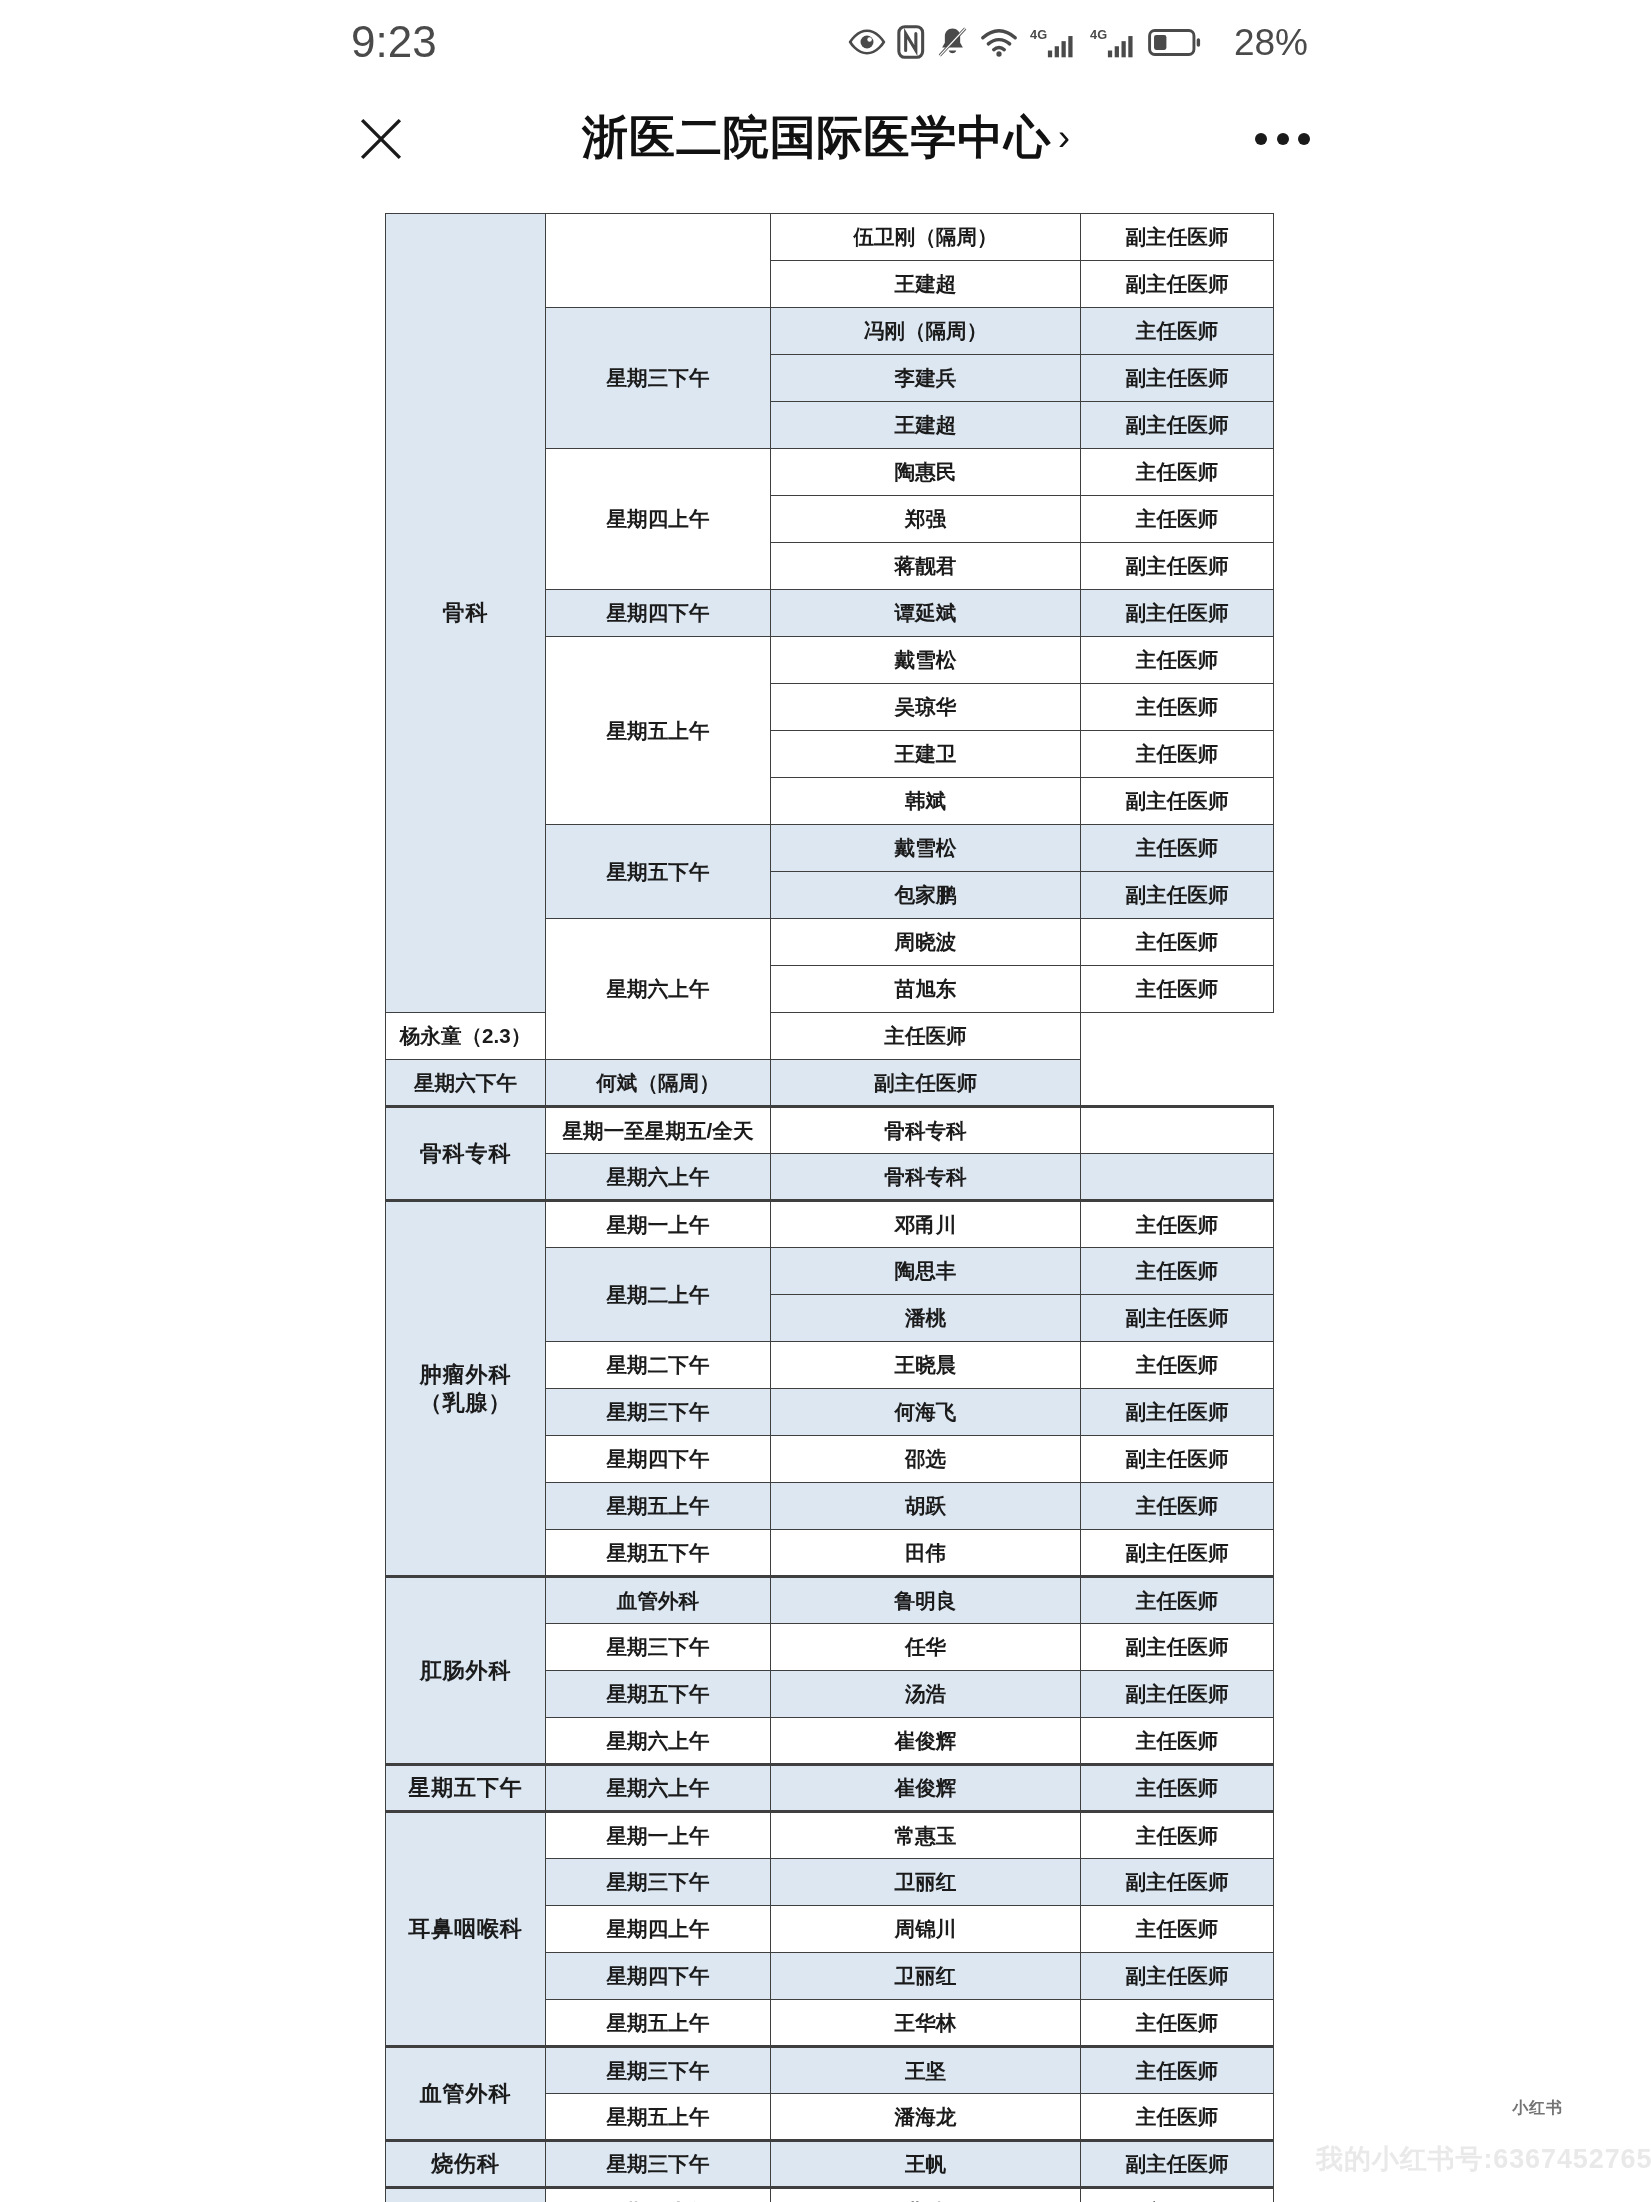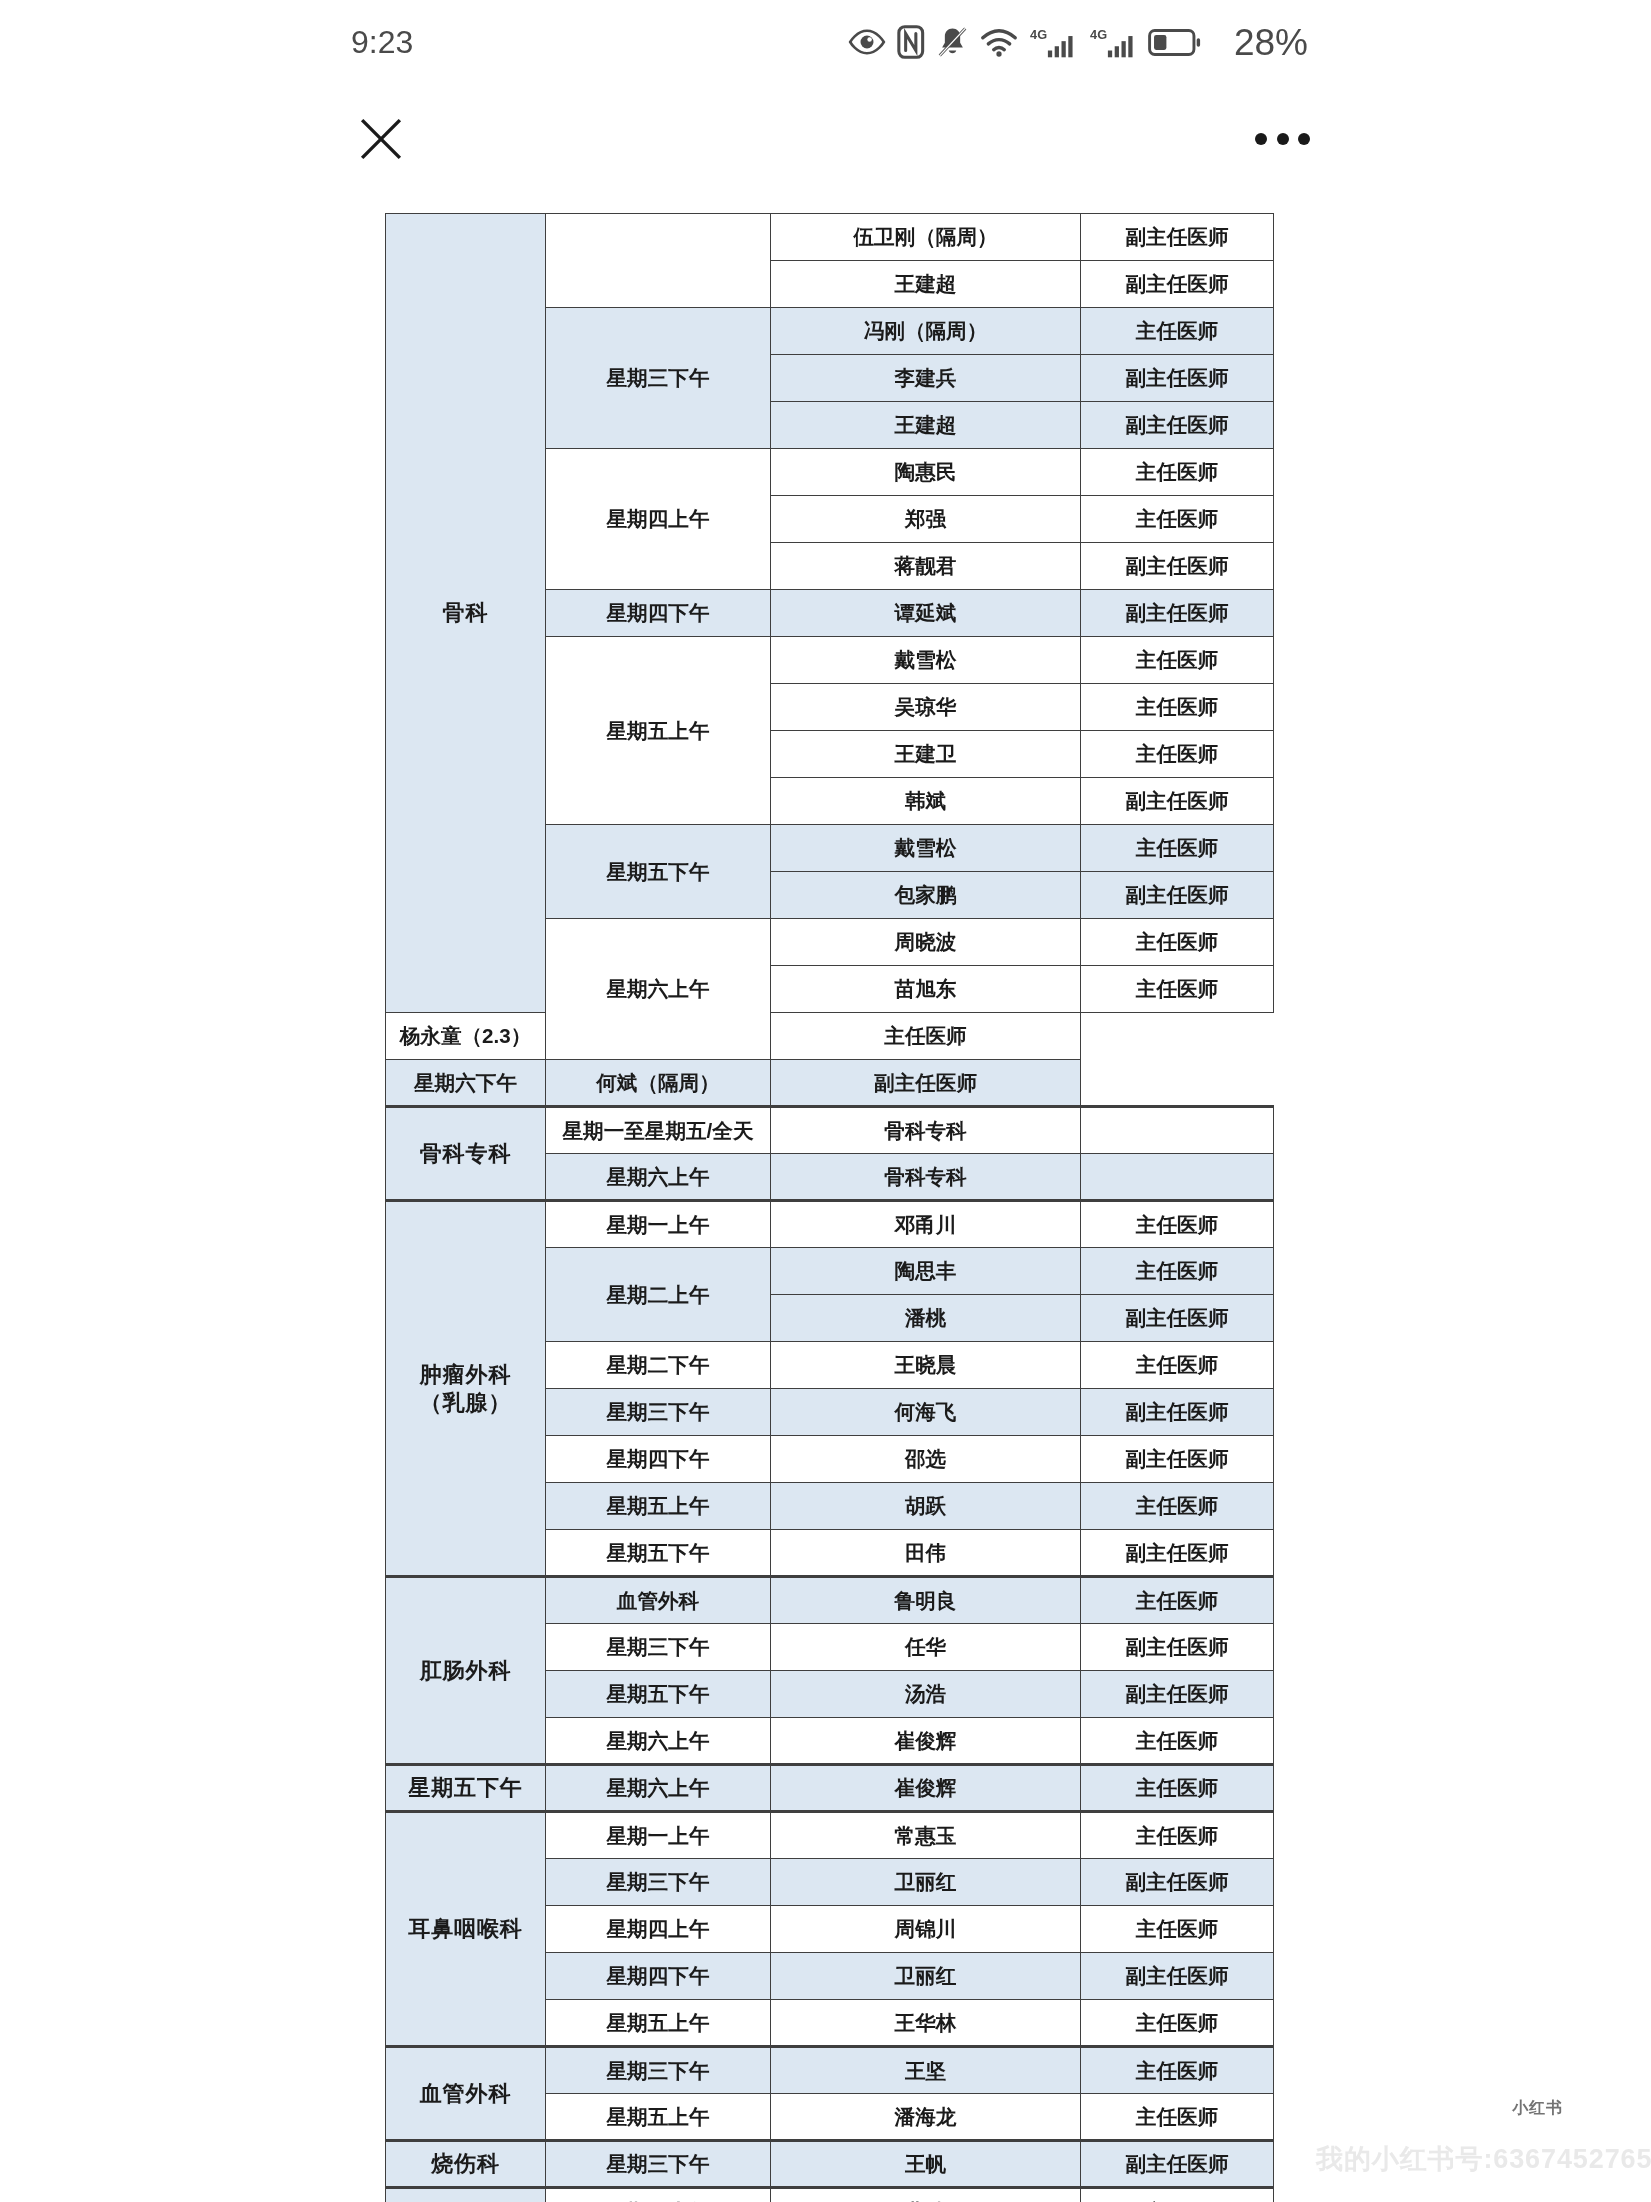--- a/index.html
+++ b/index.html
@@ -16,21 +16,21 @@
     position: absolute;
     top: 0; left: 0;
     width: 1652px;
     height: 84px;
     display: flex;
     align-items: center;
     justify-content: space-between;
     padding: 0 344px 0 351px;
   }
   .status-time {
-    font-size: 32px;
+    font-size: 44px;
     color: #4a4a4a;
     font-weight: 400;
     letter-spacing: 0px;
     line-height: 1;
   }
   .status-icons {
     display: flex;
     align-items: center;
     gap: 11.2px;
   }
@@ -241,20 +241,24 @@
 </div>
 
 <div class="app-header">
   <div class="close-btn">
     <svg width="48" height="48" viewBox="0 0 56 56">
         <line x1="6" y1="6" x2="50" y2="50" stroke="#1a1a1a" stroke-width="4"></line>
         <line x1="50" y1="6" x2="6" y2="50" stroke="#1a1a1a" stroke-width="4"></line>
       </svg>
   </div>
 
+  <div class="header-title-wrap">
+    <span class="header-title">浙医二院国际医学中心</span>
+    <span class="header-chevron">›</span>
+  </div>
 
   <div class="more-btn">
     <i></i>
     <i></i>
     <i></i>
   </div>
 </div>
 
 <div class="table-wrap">
   <table class="sched">

